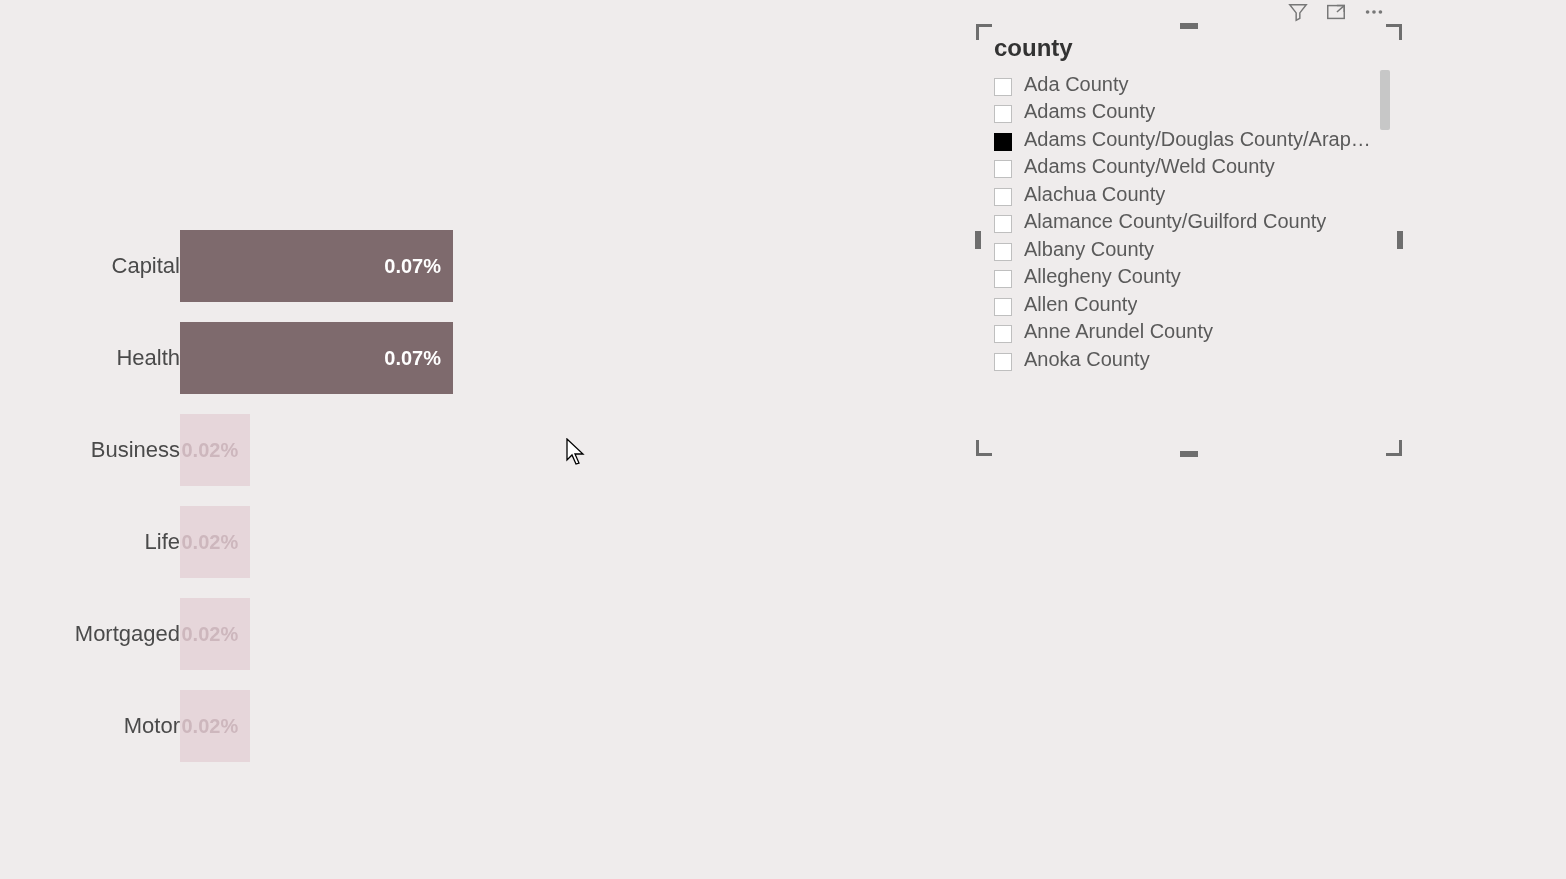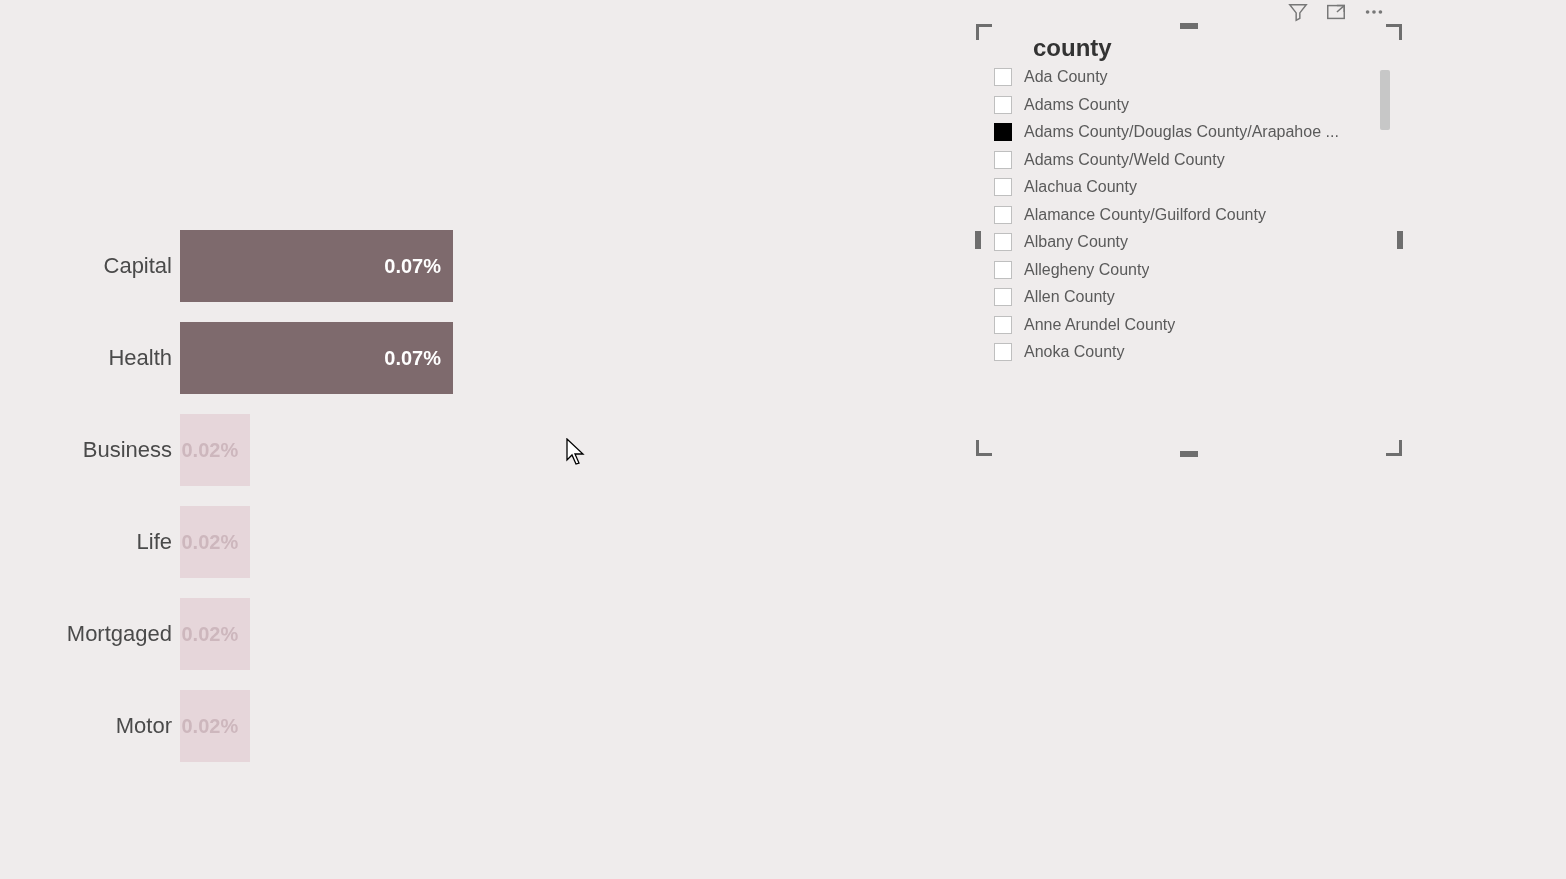--- a/index.html
+++ b/index.html
@@ -38,21 +38,21 @@
   }
   .bar-row {
     display: flex;
     align-items: center;
     margin-bottom: 20px;
     height: 72px;
   }
   .bar-label {
     width: 190px;
     text-align: right;
-    padding-right: 8px;
+    padding-right: 0;
     font-size: 22px;
     color: #4a4a4a;
   }
   .bar-track {
     position: relative;
     height: 72px;
     flex: 0 0 780px;
   }
   .bar-fill {
     position: absolute;
@@ -99,32 +99,31 @@
   .mid-handle.bottom { bottom: -1px; left: 50%; transform: translateX(-50%); width: 18px; height: 6px; }
   .mid-handle.left   { left: -1px; top: 50%; transform: translateY(-50%); width: 6px; height: 18px; }
   .mid-handle.right  { right: -1px; top: 50%; transform: translateY(-50%); width: 6px; height: 18px; }
 
   .slicer-title {
     position: absolute;
     top: 10px; left: 18px;
     font-size: 24px;
     font-weight: 600;
     color: #333;
-    margin-left: 39px;
   }
   .slicer-list {
     position: absolute;
     top: 44px; left: 18px; right: 30px; bottom: 6px;
     overflow: hidden;
   }
   .slicer-item {
     display: flex;
-    align-items: flex-start;
+    align-items: flex-end;
     height: 27.5px;
-    font-size: 16px;
+    font-size: 20px;
     color: #5a5a5a;
     white-space: nowrap;
     overflow: hidden;
     text-overflow: ellipsis;
     cursor: pointer;
   }
   .slicer-item .cb {
     width: 18px; height: 18px;
     border: 1.5px solid #bfbfbf;
     margin-right: 12px;

